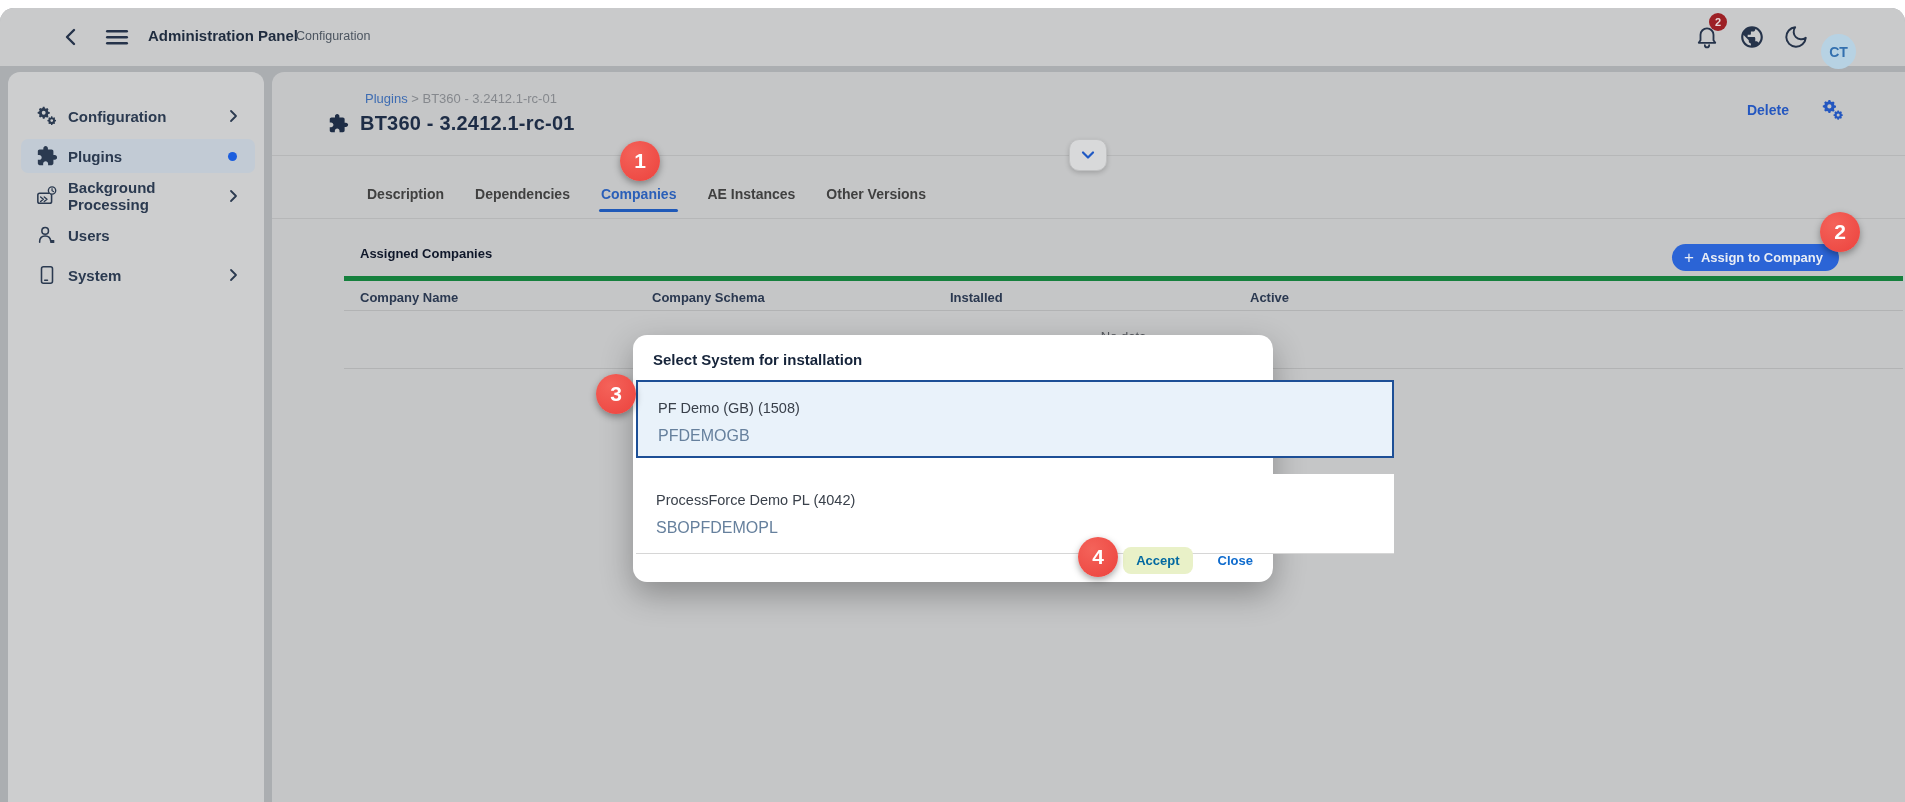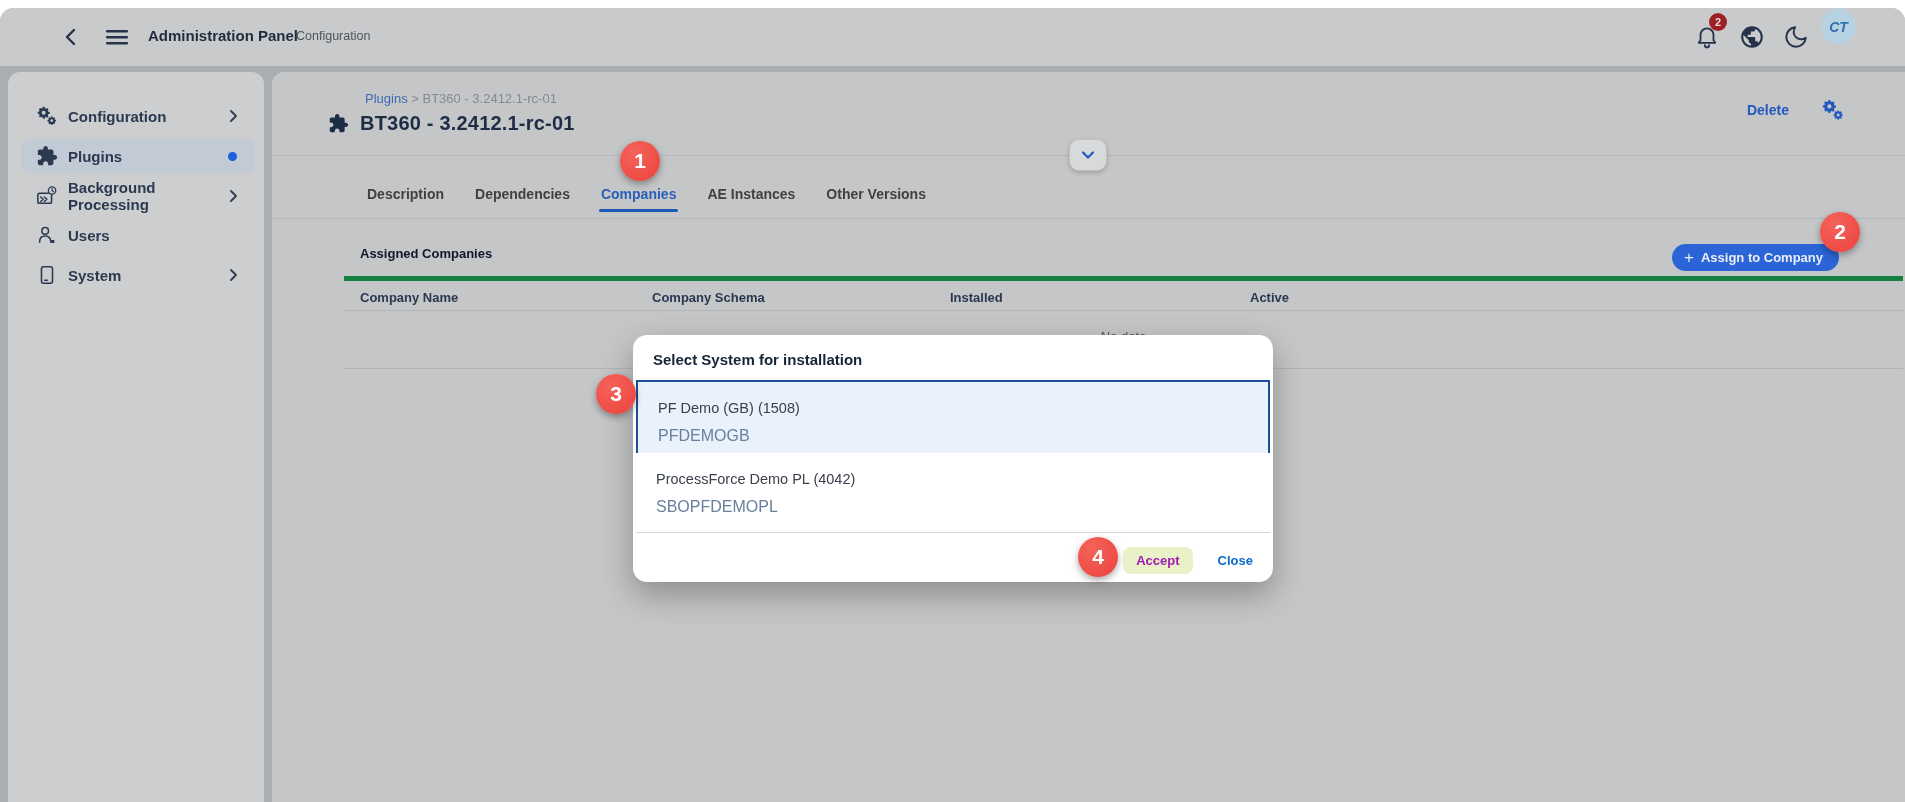--- a/index.html
+++ b/index.html
@@ -15,23 +15,23 @@
   .topbar .burger { position:absolute; left:104px; top:17px; width:26px; height:24px; }
   .topbar .app-title { position:absolute; left:148px; top:19px; font-size:15px; font-weight:bold; color:#1f2c3f; }
   .topbar .app-sub { position:absolute; left:296px; top:21px; font-size:12.5px; color:#4c5560; }
   .icon-btn { position:absolute; top:16px; width:26px; height:26px; }
   .bell { left:1694px; }
   .globe { left:1739px; }
   .moon { left:1783px; }
   .badge { position:absolute; left:1709px; top:5px; min-width:18px; height:18px; border-radius:9px;
            background:#9d2025; color:#e8d8d8; font-size:11px; font-weight:bold;
            display:flex; align-items:center; justify-content:center; }
-  .avatar { position:absolute; left:1821px; top:1px; width:35px; height:35px; border-radius:50%;
+  .avatar { position:absolute; left:1821px; top:26px; width:35px; height:35px; border-radius:50%;
             background:#b7d2e3; color:#3370af; font-size:14px; font-weight:bold;
-            display:flex; align-items:center; justify-content:center;font-style:italic; }
+            display:flex; align-items:center; justify-content:center; }
 
   
   .sidebar { position:absolute; left:8px; top:64px; width:256px; height:738px;
              background:#cdcecf; border-radius:12px 12px 0 0; }
   .sb-item { position:absolute; left:13px; width:234px; height:34px; border-radius:7px;
              display:flex; align-items:center; cursor:pointer; color:#2b3a50; }
   .sb-item.active { background:#c2cbd5; }
   .sb-icon { width:22px; height:22px; margin-left:15px; flex:0 0 auto; display:flex; align-items:center; justify-content:center; }
   .sb-label { margin-left:10px; font-size:15px; font-weight:600; flex:1 1 auto; }
   .sb-chevron { width:16px; height:16px; margin-right:14px; }
@@ -71,29 +71,29 @@
   .tbl-col { position:absolute; top:9px; font-size:13px; font-weight:bold; color:#2a3850; }
   .col-0 { left:16px; } .col-1 { left:308px; } .col-2 { left:606px;text-align:center; } .col-3 { left:906px; }
   .tbl-empty-row { position:absolute; left:72px; top:239px; width:1559px; height:58px;
                    border-bottom:1px solid #b2b3b4; }
   .no-data { position:absolute; left:0; right:0; top:18px; text-align:center; font-size:13px; color:#54575d; }
 
   
   .modal { position:absolute; left:633px; top:327px; width:640px; height:247px; background:#ffffff;
            border-radius:14px; box-shadow:0 12px 32px rgba(0,0,0,.3); z-index:20; }
   .modal-title { position:absolute; left:20px; top:16px; font-size:15px; font-weight:bold; color:#16243a; }
-  .opt { position:absolute; left:3px; width:634px; cursor:pointer; background:#ffffff; }
+  .opt { position:absolute; left:3px; width:758px; cursor:pointer; background:#ffffff; }
   .opt-0 { top:45px; height:78px; background:#e9f2fa; border:2px solid #1d4f96; }
-  .opt-1 { top:118px; height:80px; border-bottom:1px solid #d6d6d6; }
+  .opt-1 { top:139px; height:80px; border-bottom:1px solid #d6d6d6; }
   .opt-name { position:absolute; left:20px; top:18px; font-size:14.5px; color:#3a414b; }
   .opt-schema { position:absolute; left:20px; top:45px; font-size:16px; color:#66809d; }
   .modal-footer { position:absolute; left:0; right:0; bottom:0; height:44px;
                   display:flex; align-items:center; justify-content:flex-end; gap:25px; padding-right:20px; }
   .accept-btn { height:27px; padding:0 13px; border-radius:8px; background:#e9f1c8; border:none;
-                color:#a21caf; font-size:13px; font-weight:bold; cursor:pointer; }
+                color:#0369a1; font-size:13px; font-weight:bold; cursor:pointer; }
   .close-btn { background:none; border:none; color:#0e6bcd; font-size:13px; font-weight:bold; cursor:pointer; }
 
   
   .ann { position:absolute; width:40px; height:40px; border-radius:50%; z-index:40;
          background:radial-gradient(circle at 35% 30%, #f4635a, #ec423d);
          box-shadow:0 3px 7px rgba(0,0,0,.35);
          color:#ffffff; font-size:21px; font-weight:bold;
          display:flex; align-items:center; justify-content:center; }
   .ann-1 { left:620px; top:133px; }
   .ann-2 { left:1820px; top:204px; }

